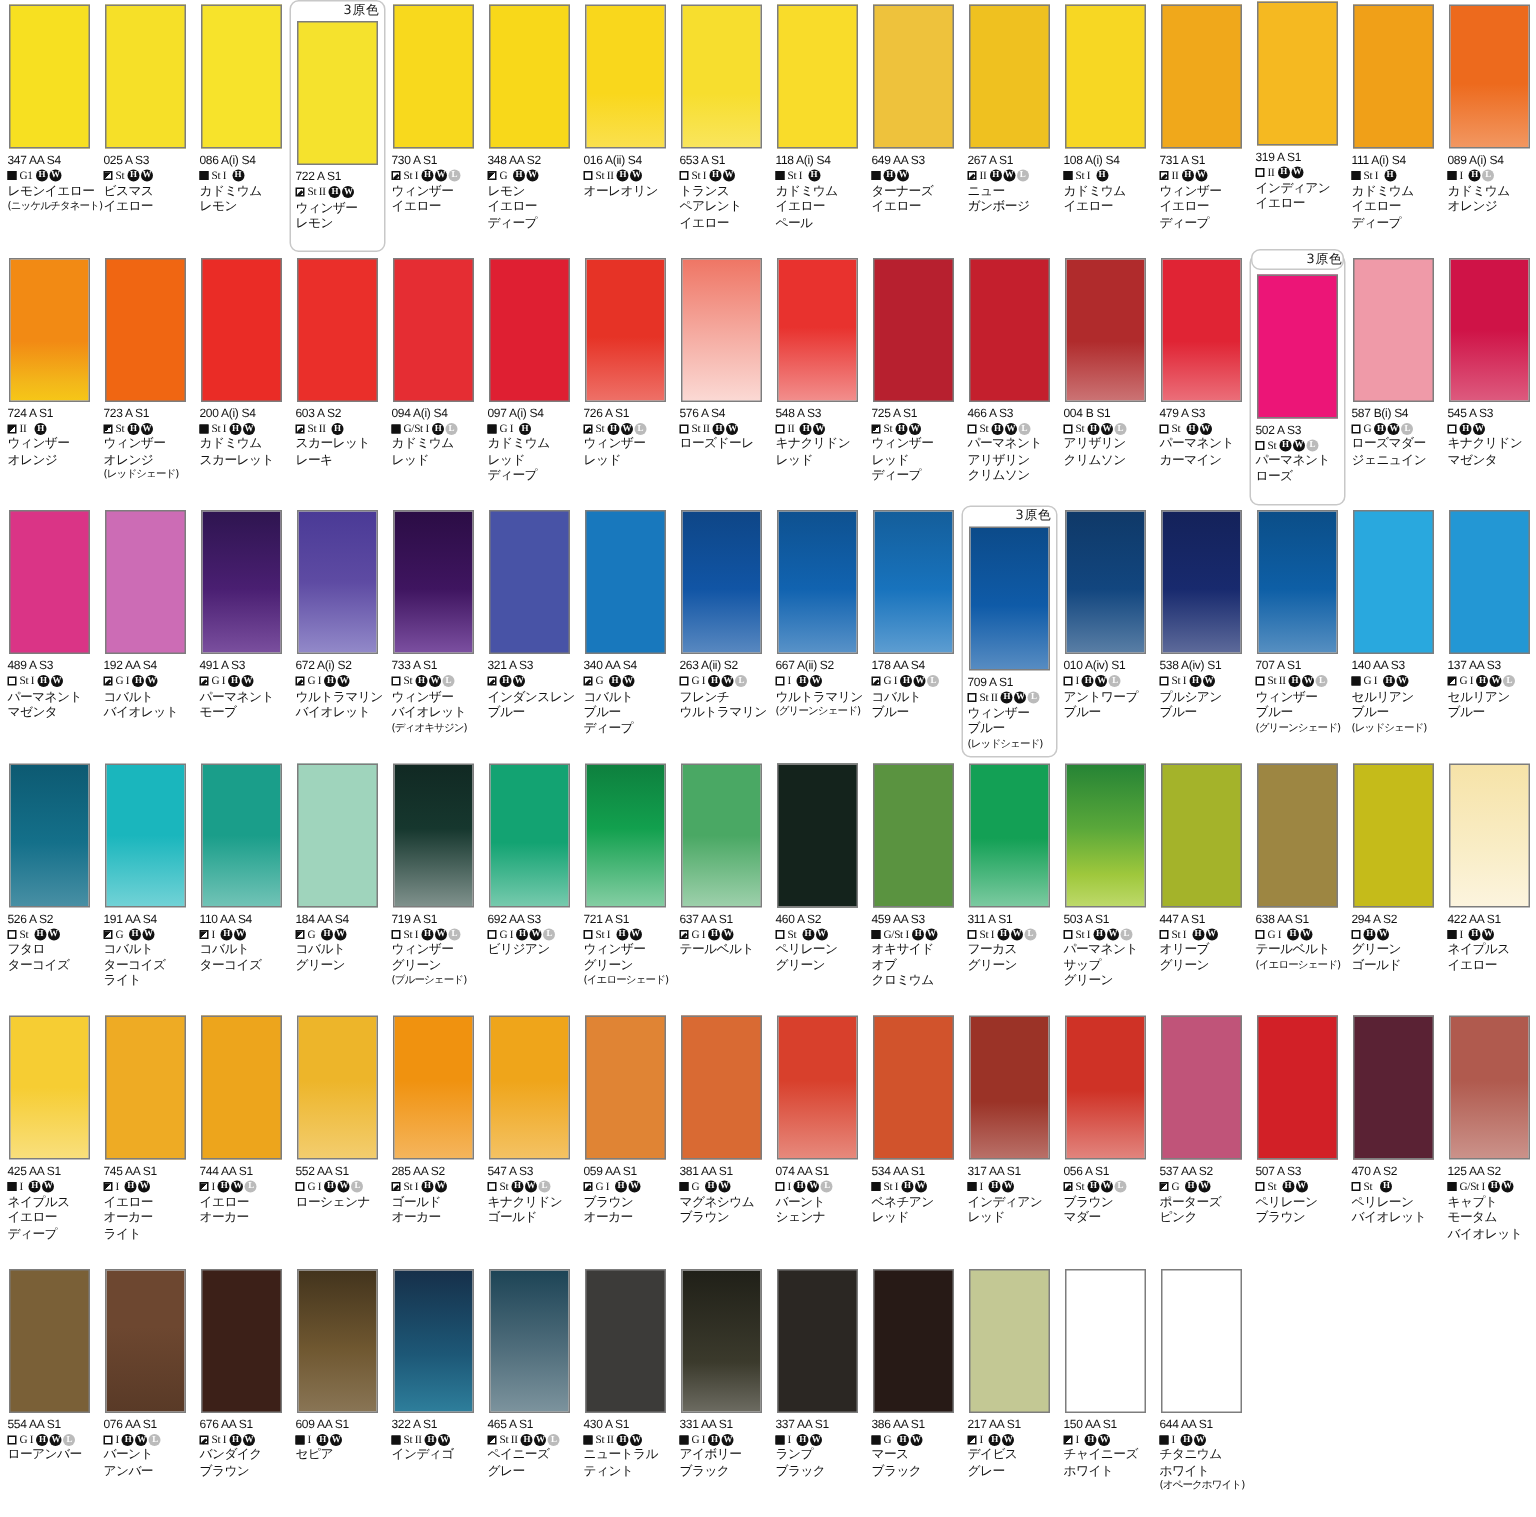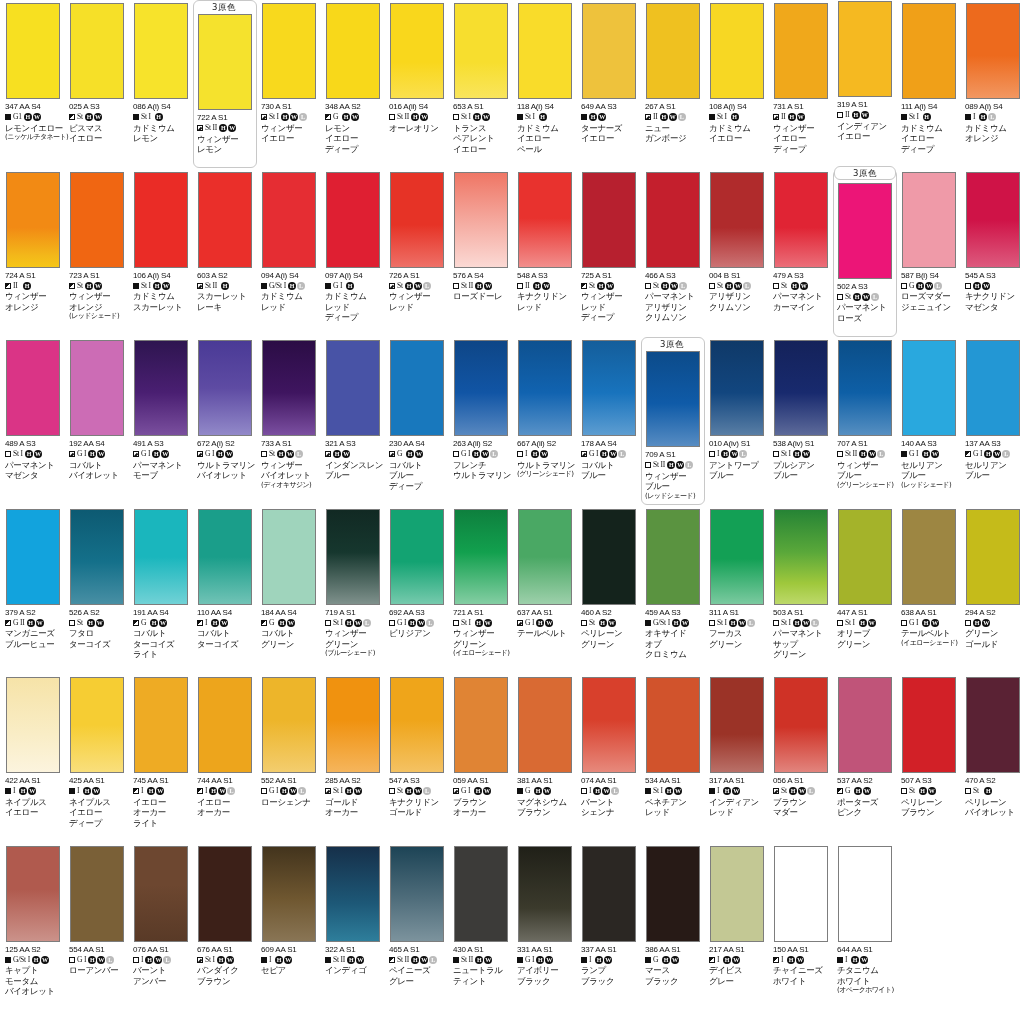--- a/index.html
+++ b/index.html
@@ -24,21 +24,21 @@
   
   .cell.primary::before{
     content:"";
     position:absolute;left:1px;top:0px;width:62px;height:166px;
     border:1px solid #c8c8c8;border-radius:6px;background:#fff;
     z-index:0;
   }
   .badge{
     position:relative;z-index:2;
     width:58px;margin:2px 0 1px 1px;
-    text-align:center;
+    text-align:right;
     font-size:8.5px;line-height:10px;
     letter-spacing:0.5px;
     color:#1a1a1a;
     font-family:"DejaVu Sans",sans-serif;
   }
   .badge.below{
     position:absolute;left:1px;bottom:-12px;z-index:3;
     border:1px solid #c8c8c8;border-radius:6px;background:#fff;
     width:60px;padding:1px 0;
   }
@@ -345,21 +345,21 @@
           <span class="cir">W</span>
         </div>
         <div class="name">ウィンザー</div>
         <div class="name">オレンジ</div>
         <div class="name small">(レッドシェード)</div>
       </div>
     </div>
     <div class="cell">
       <div class="swatch" style="background: rgb(234, 44, 38);"></div>
       <div class="info">
-        <div class="code">106 A(i) S4</div>
+        <div class="code">200 A(i) S4</div>
         <div class="sym">
           <span class="sq full"></span>
           <span class="gl"> St I </span>
           <span class="cir">H</span>
           <span class="cir">W</span>
         </div>
         <div class="name">カドミウム</div>
         <div class="name">スカーレット</div>
       </div>
     </div>
@@ -631,21 +631,21 @@
           <span class="cir">H</span>
           <span class="cir">W</span>
         </div>
         <div class="name">インダンスレン</div>
         <div class="name">ブルー</div>
       </div>
     </div>
     <div class="cell">
       <div class="swatch" style="background: rgb(24, 120, 189);"></div>
       <div class="info">
-        <div class="code">230 AA S4</div>
+        <div class="code">340 AA S4</div>
         <div class="sym">
           <span class="sq check"></span>
           <span class="gl"> G&nbsp;</span>
           <span class="cir">H</span>
           <span class="cir">W</span>
         </div>
         <div class="name">コバルト</div>
         <div class="name">ブルー</div>
         <div class="name">ディープ</div>
       </div>
@@ -780,34 +780,20 @@
           <span class="gl"> G I </span>
           <span class="cir">H</span>
           <span class="cir">W</span>
           <span class="cir grey">L</span>
         </div>
         <div class="name">セルリアン</div>
         <div class="name">ブルー</div>
       </div>
     </div>
     <div class="cell">
-      <div class="swatch" style="background: rgb(18, 163, 221);"></div>
-      <div class="info">
-        <div class="code">379 A S2</div>
-        <div class="sym">
-          <span class="sq half"></span>
-          <span class="gl"> G II </span>
-          <span class="cir">H</span>
-          <span class="cir">W</span>
-        </div>
-        <div class="name">マンガニーズ</div>
-        <div class="name">ブルーヒュー</div>
-      </div>
-    </div>
-    <div class="cell">
       <div class="swatch" style="background: linear-gradient(rgb(13, 90, 114) 0%, rgb(20, 112, 138) 55%, rgb(72, 143, 164) 100%);"></div>
       <div class="info">
         <div class="code">526 A S2</div>
         <div class="sym">
           <span class="sq open"></span>
           <span class="gl"> St&nbsp;</span>
           <span class="cir">H</span>
           <span class="cir">W</span>
         </div>
         <div class="name">フタロ</div>

